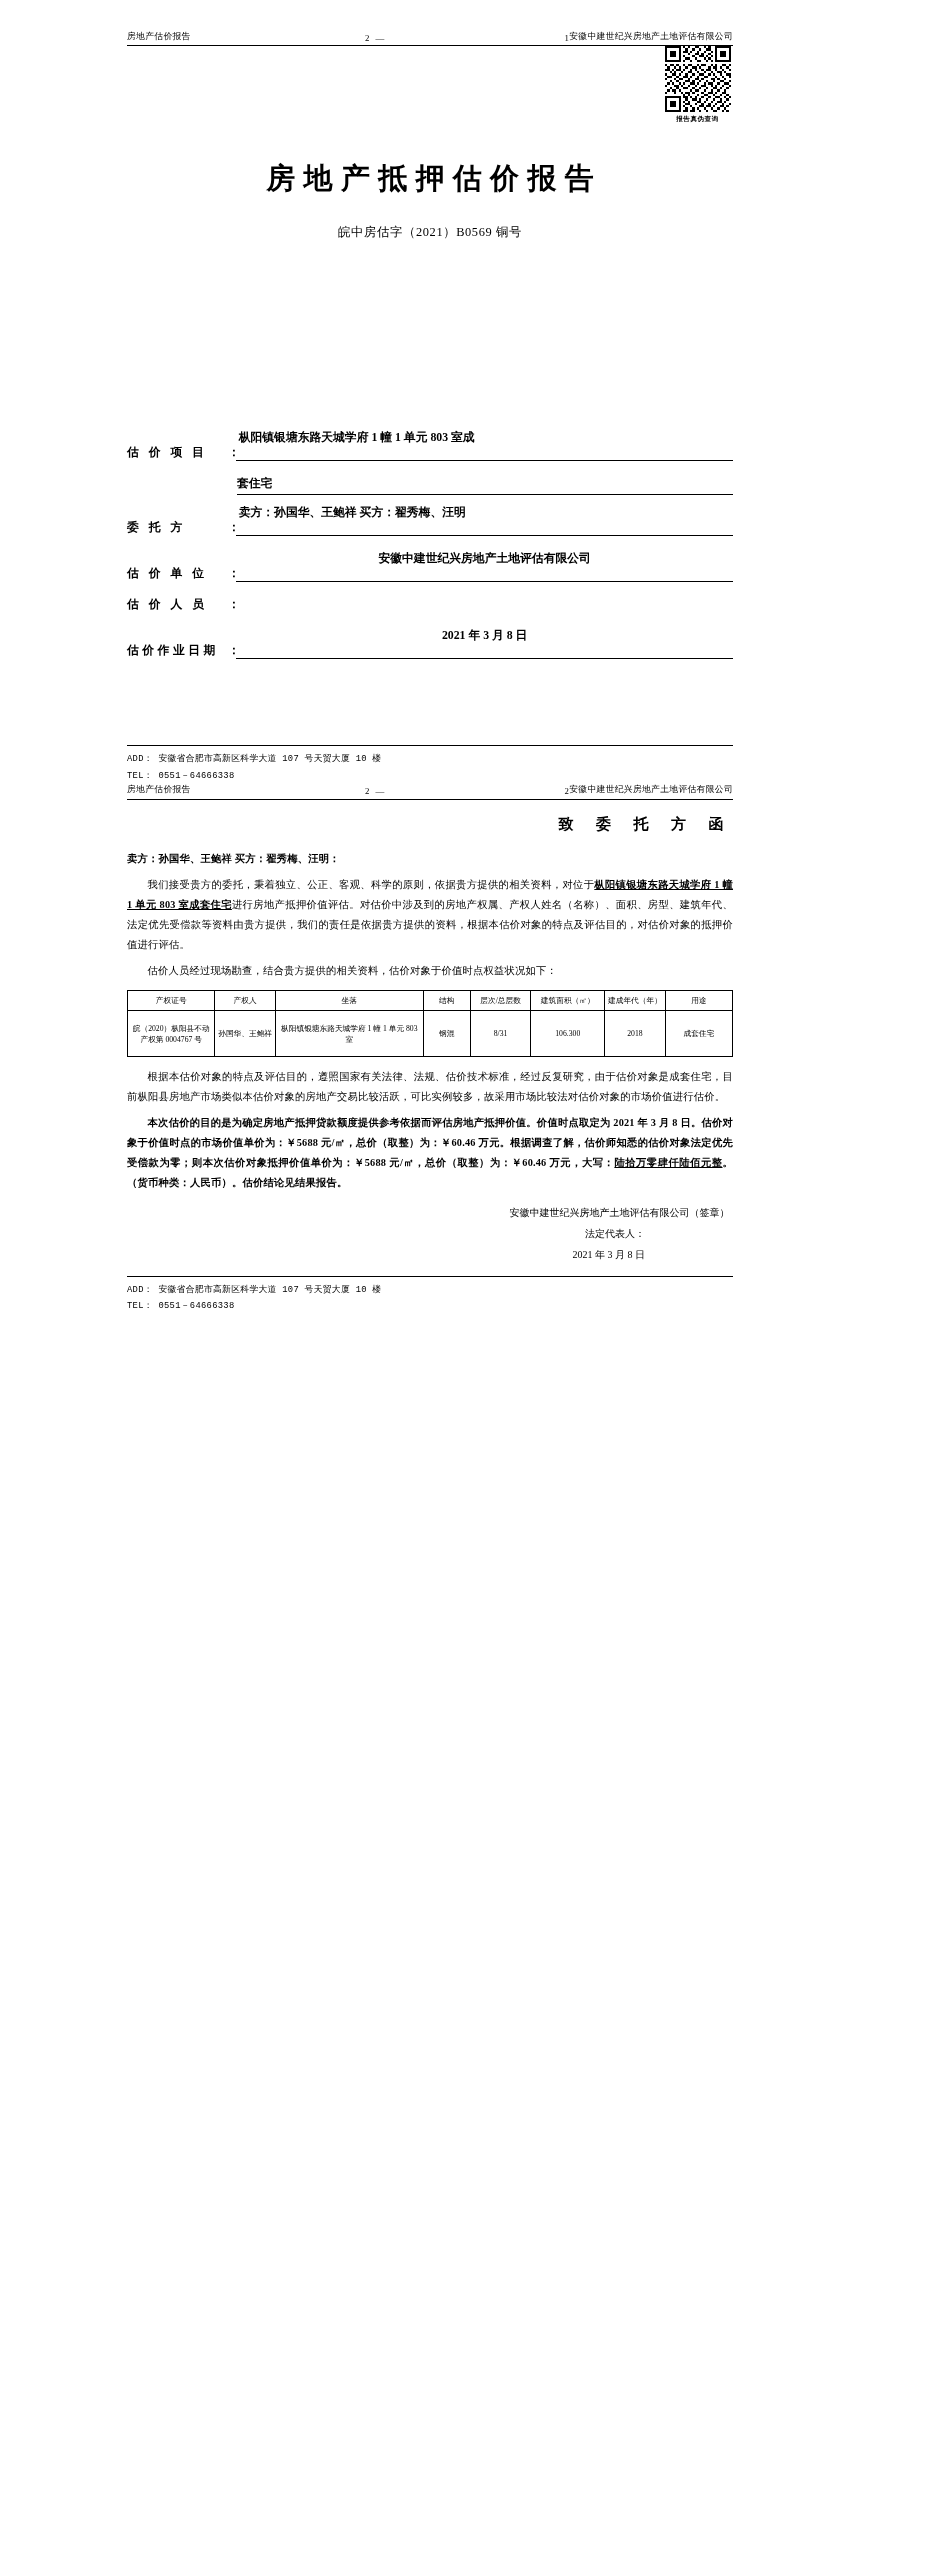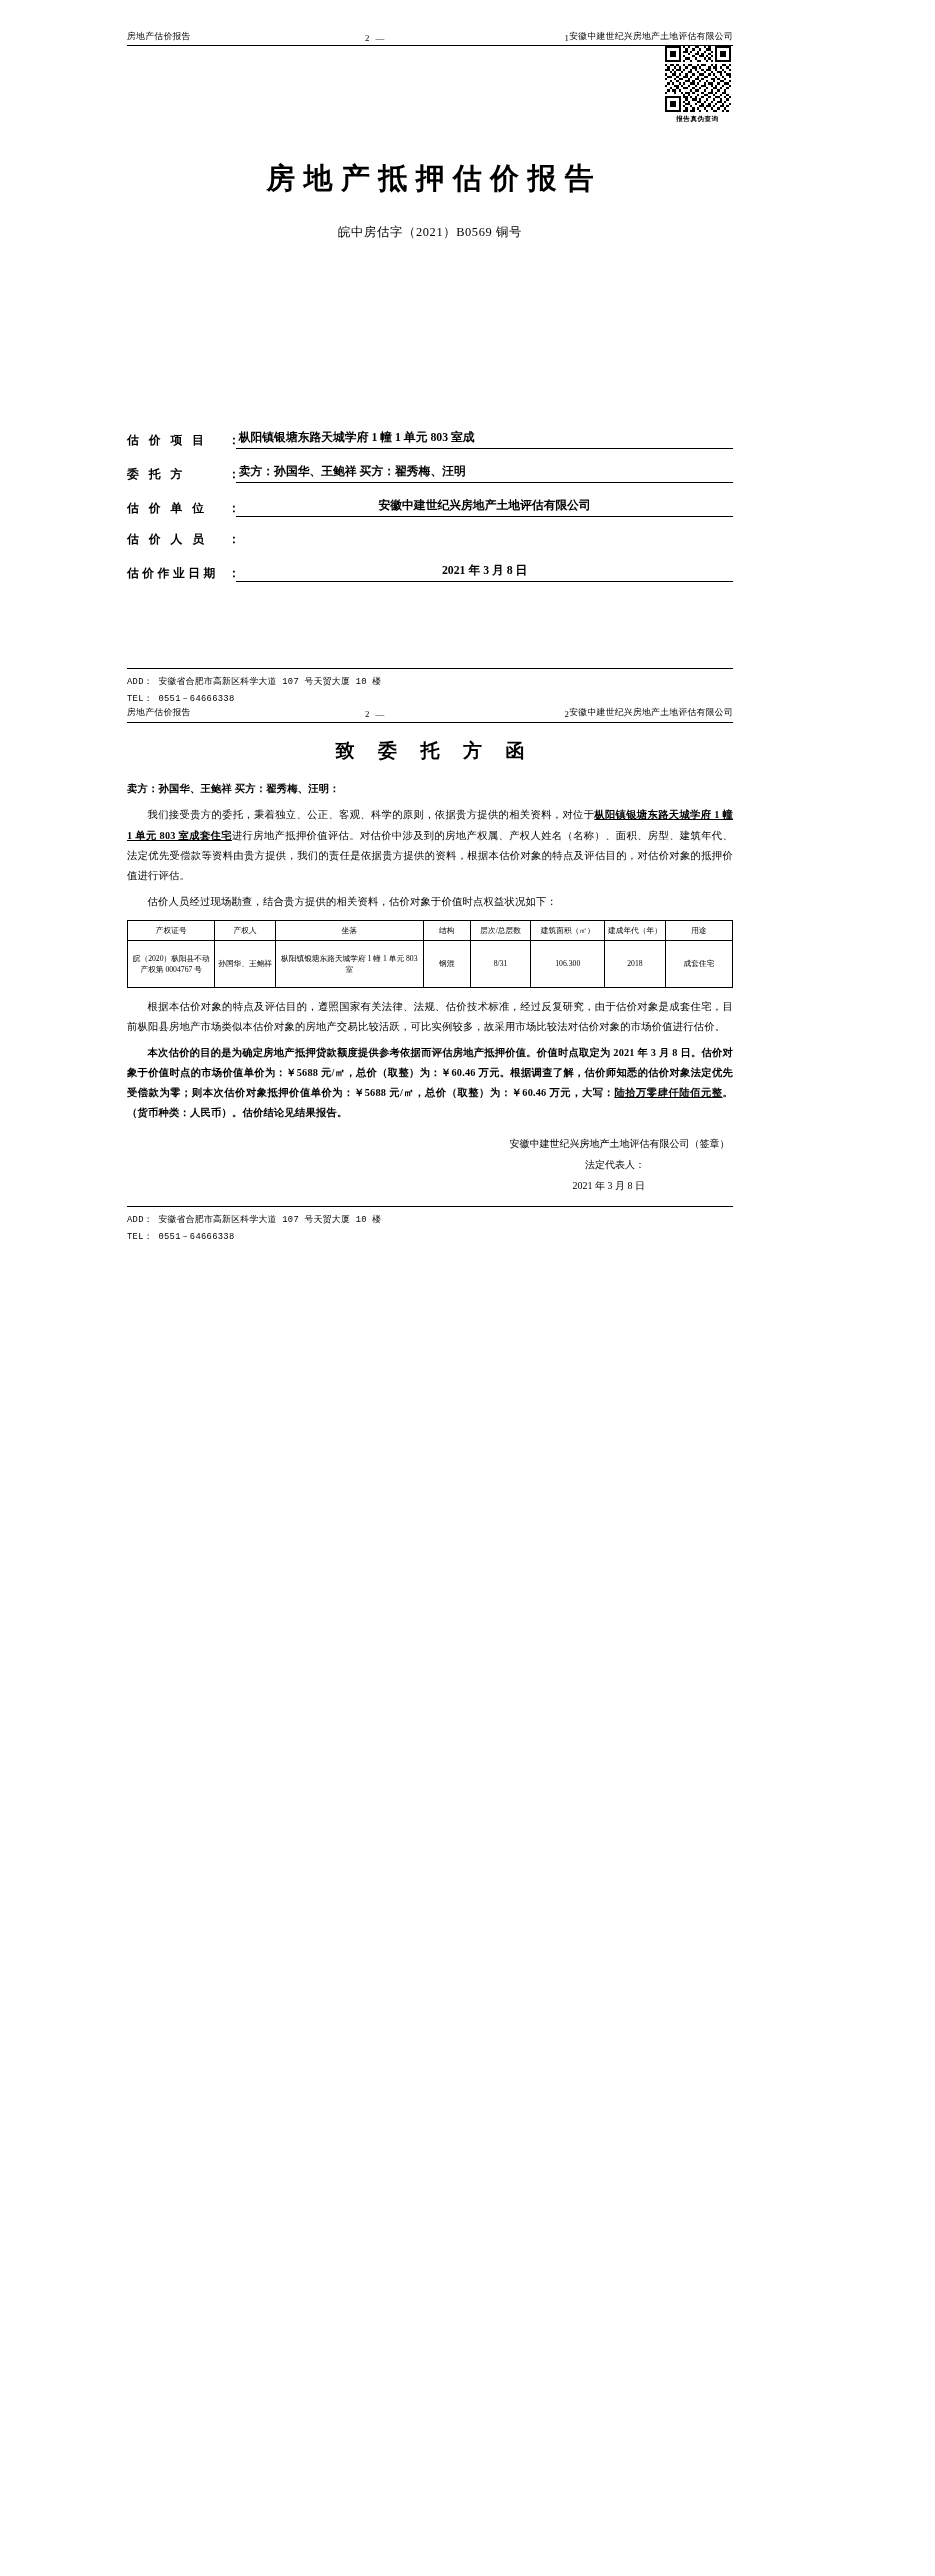--- a/index.html
+++ b/index.html
@@ -88,21 +88,21 @@
   .field-label {
     width: 101px;
     flex: none;
     letter-spacing: 3.5px;
     white-space: nowrap;
   }
   .field-colon { width: 8.3px; flex: none; }
   .field-value {
     flex: 1;
     border-bottom: 0.9px solid #000;
-    padding-bottom: 2px;
+    padding-bottom: 14px;
     min-height: 15.3px;
   }
   .field-value.center { text-align: center; }
   .field-value.indent { padding-left: 2.4px; }
   .field-cont {
     display: flex;
     font-size: 11.8px;
     font-weight: bold;
     margin-bottom: 10.6px;
   }
@@ -114,22 +114,22 @@
   }
   .two-val {
     display: flex;
     justify-content: space-around;
     width: 100%;
   }
   .cover-foot-gap { height: 71px; }
 
   
   .letter-title {
-    text-align: center;
-    font-size: 19px;
+    text-align: right;
+    font-size: 15px;
     font-weight: bold;
     letter-spacing: 9.4px;
     text-indent: 9.4px;
     margin: 15.3px 0 15.3px 0;
   }
   .p {
     font-size: 10.3px;
     line-height: 1.95;
     text-align: justify;
     margin: 0 0 5.9px 0;
@@ -424,20 +424,24 @@
   <div class="cover-gap"></div>
 
   <div class="field-list">
 
     <div class="field-row">
       <span class="field-label">估 价 项 目</span>
       <span class="field-colon">：</span>
       <span class="field-value indent">枞阳镇银塘东路天城学府 1 幢 1 单元 803 室成</span>
     </div>
 
+    <div class="field-cont">
+      <span class="pad"></span>
+      <span class="val">套住宅</span>
+    </div>
 
     <div class="field-row">
       <span class="field-label">委  托  方</span>
       <span class="field-colon">：</span>
       <span class="field-value indent">卖方：孙国华、王鲍祥  买方：翟秀梅、汪明</span>
     </div>
 
     <div class="field-row">
       <span class="field-label">估 价 单 位</span>
       <span class="field-colon">：</span>

